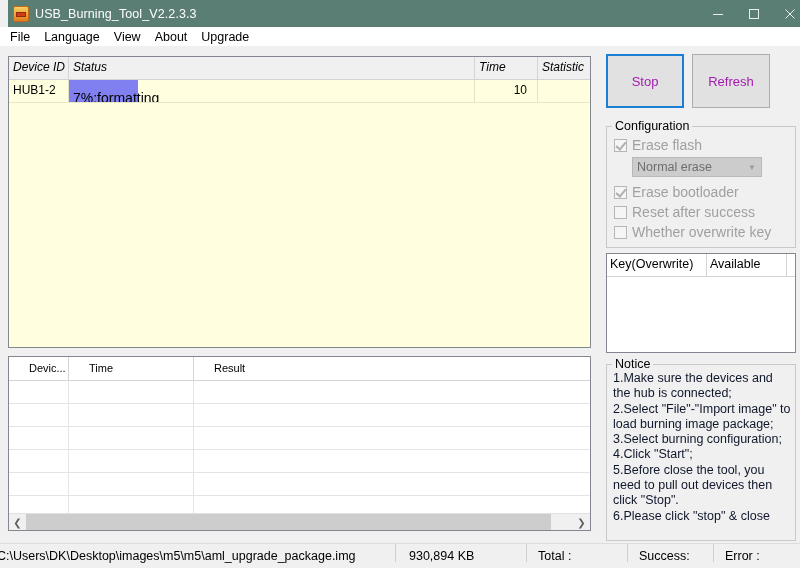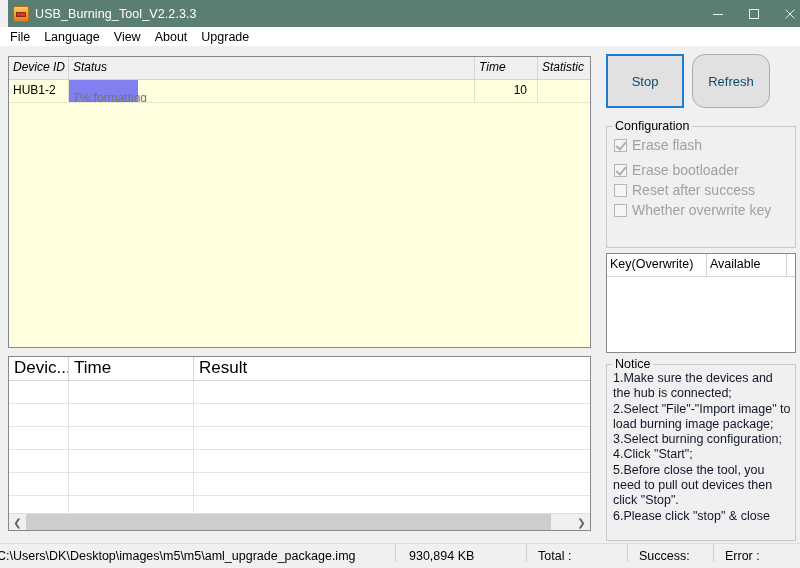--- a/index.html
+++ b/index.html
@@ -158,22 +158,22 @@
     position: absolute;
     left: 0; top: 0;
     height: 100%;
     background: #8080f0;
   }
   .progress-label {
     position: absolute;
     left: 4px; top: 8px;
     height: 100%;
     line-height: 21px;
-    font-size: 12px;
-    color: #737373;
+    font-size: 14px;
+    color: #000000;
     white-space: nowrap;
   }
 
   
   .log-table {
     position: absolute;
     left: 8px; top: 310px;
     width: 583px; height: 175px;
     border: 1px solid #828790;
     background: #ffffff;
@@ -182,22 +182,22 @@
   }
   .lt-header {
     display: flex;
     height: 23px;
     background: #ffffff;
     border-bottom: 1px solid #d4d4d4;
   }
   .lt-th {
     height: 23px;
     line-height: 22px;
-    font-size: 17px;
-    padding-left: 5px;
+    font-size: 11px;
+    padding-left: 20px;
     box-sizing: border-box;
     border-right: 1px solid #d4d4d4;
     white-space: nowrap;
     overflow: hidden;
   }
   .lt-th.c0 { width: 60px; }
   .lt-th.c1 { width: 125px; }
   .lt-th.c2 { width: 396px; border-right: none; }
 
   .lt-row {
@@ -253,33 +253,33 @@
     left: 604px; top: 0;
     width: 196px; height: 497px;
   }
   .btn {
     position: absolute;
     width: 78px; height: 54px;
     background: #e1e1e1;
     border: 1px solid #adadad;
     box-sizing: border-box;
     font-size: 13px;
-    color: #0c4a6e;
+    color: #a21caf;
     display: flex;
     align-items: center;
     justify-content: center;
     font-family: "Liberation Sans", sans-serif;
   }
   .btn.stop {
     left: 2px; top: 8px;
     background: #e1e1e1;
     border: 2px solid #1a7fd4;
   }
   .btn.refresh {
-    left: 88px; top: 8px; border-radius: 13px;
+    left: 88px; top: 8px;
   }
 
   .groupbox {
     position: absolute;
     border: 1px solid #c8c8c8;
     box-sizing: border-box;
   }
   .gb-title {
     position: absolute;
     top: -8px; left: 5px;
@@ -531,20 +531,24 @@
 
       <div class="btn stop">Stop</div>
       <div class="btn refresh">Refresh</div>
 
       <div class="groupbox config-box">
         <div class="gb-title">Configuration</div>
         <div style="margin-top:8px;">
           <div class="cfg-row">
             <div class="cb checked"></div>
             <div class="cfg-label">Erase flash</div>
+          </div>
+          <div class="combo">
+            <span>Normal erase</span>
+            <span class="combo-arrow">▼</span>
           </div>
           <div class="cfg-row" style="margin-top:5px;">
             <div class="cb checked"></div>
             <div class="cfg-label">Erase bootloader</div>
           </div>
           <div class="cfg-row">
             <div class="cb"></div>
             <div class="cfg-label">Reset after success</div>
           </div>
           <div class="cfg-row">

